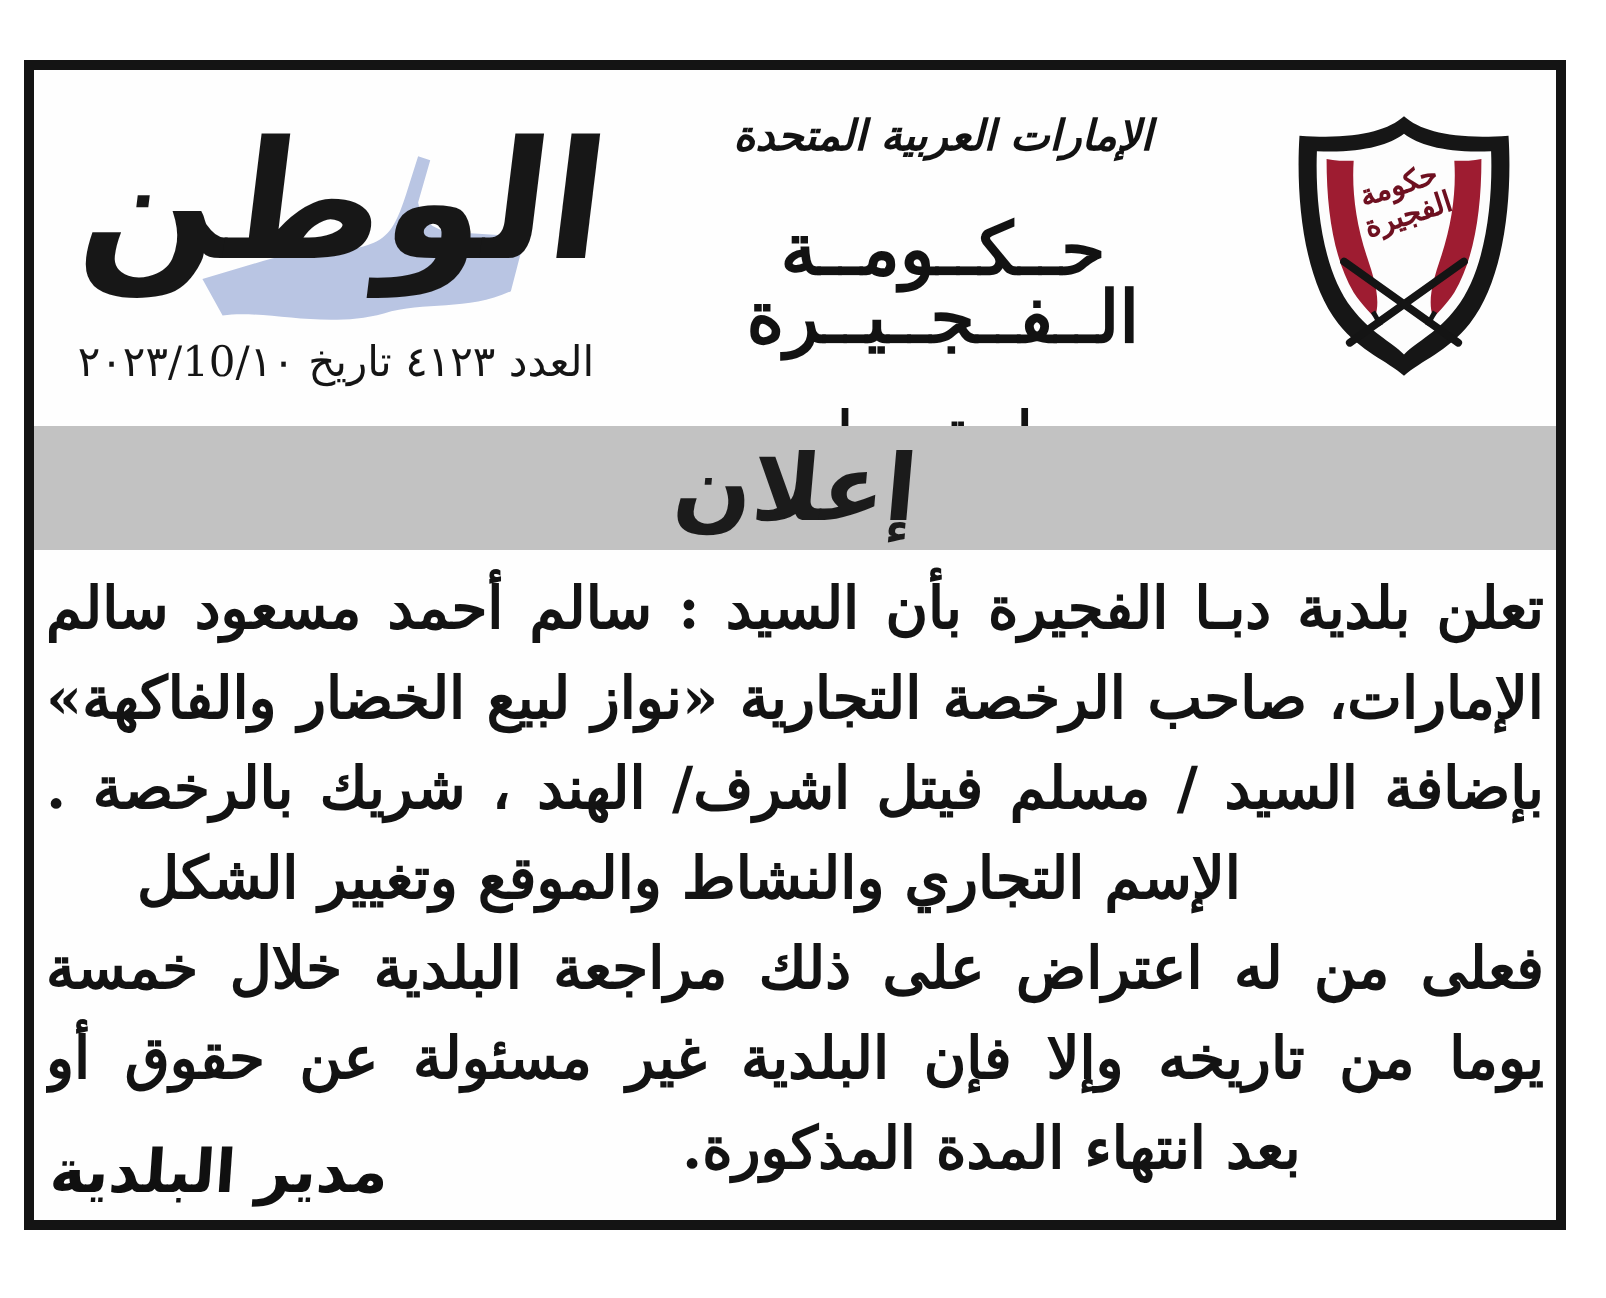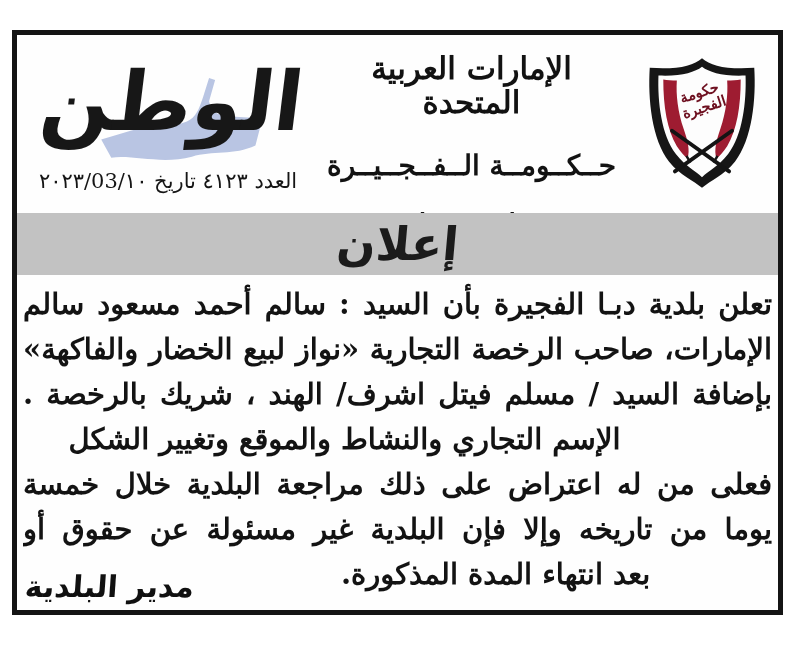--- a/index.html
+++ b/index.html
@@ -28,22 +28,22 @@
   .issue-line {
     position:absolute; left:6px; top:134px; width:290px; z-index:2;
     direction:rtl; text-align:center; font-size:21px; font-weight:500;
     font-family:"DejaVu Serif", serif;
   }
 
   .gov-block {
     flex:1 1 auto; direction:rtl; text-align:center; padding-top:16px;
     font-family:"DejaVu Serif", serif; font-weight:700; color:#121212;
   }
-  .gov-country { font-size:31px; line-height:34px; }
-  .gov-government { font-size:28px; line-height:34px; margin-top:30px; }
+  .gov-country { font-size:21px; line-height:34px;font-style:italic; }
+  .gov-government { font-size:36px; line-height:34px; margin-top:23px; }
   .gov-municipality { font-size:27px; line-height:34px; margin-top:24px; }
 
   .emblem-wrap { flex:0 0 152px; display:flex; justify-content:center; padding-top:21px; }
 
   
   .banner {
     position:absolute; top:178px; left:0; right:0; height:62px;
     background:#c2c2c2; display:flex; align-items:center; justify-content:center;
   }
   .banner-title {
@@ -75,21 +75,21 @@
 <div class="page">
   <div class="frame">
 
     <div class="header">
 
       <div class="masthead">
         <svg class="uae-map" viewBox="0 0 210 125" aria-hidden="true">
           <path d="M6 70 L36 61 C56 55 74 59 91 52 C100 48 103 40 107 28 L113 9 L119 11 L113 32 C115 43 123 47 135 47 L166 49 L159 76 C138 86 116 81 96 87 C66 95 38 85 16 88 Z" fill="#b9c5e3"></path>
         </svg>
         <div class="masthead-name">الوطن</div>
-        <div class="issue-line">العدد ٤١٢٣ تاريخ ٢٠٢٣/03/١٠</div>
+        <div class="issue-line">العدد ٤١٢٣ تاريخ ٢٠٢٣/10/١٠</div>
       </div>
 
       <div class="gov-block">
         <div class="gov-country">الإمارات العربية المتحدة</div>
         <div class="gov-government">حــكــومــة الــفــجــيــرة</div>
         <div class="gov-municipality">بلدية دبــا</div>
       </div>
 
       <div class="emblem-wrap">
         <svg viewBox="0 0 124 138" width="120" height="134" aria-hidden="true">

